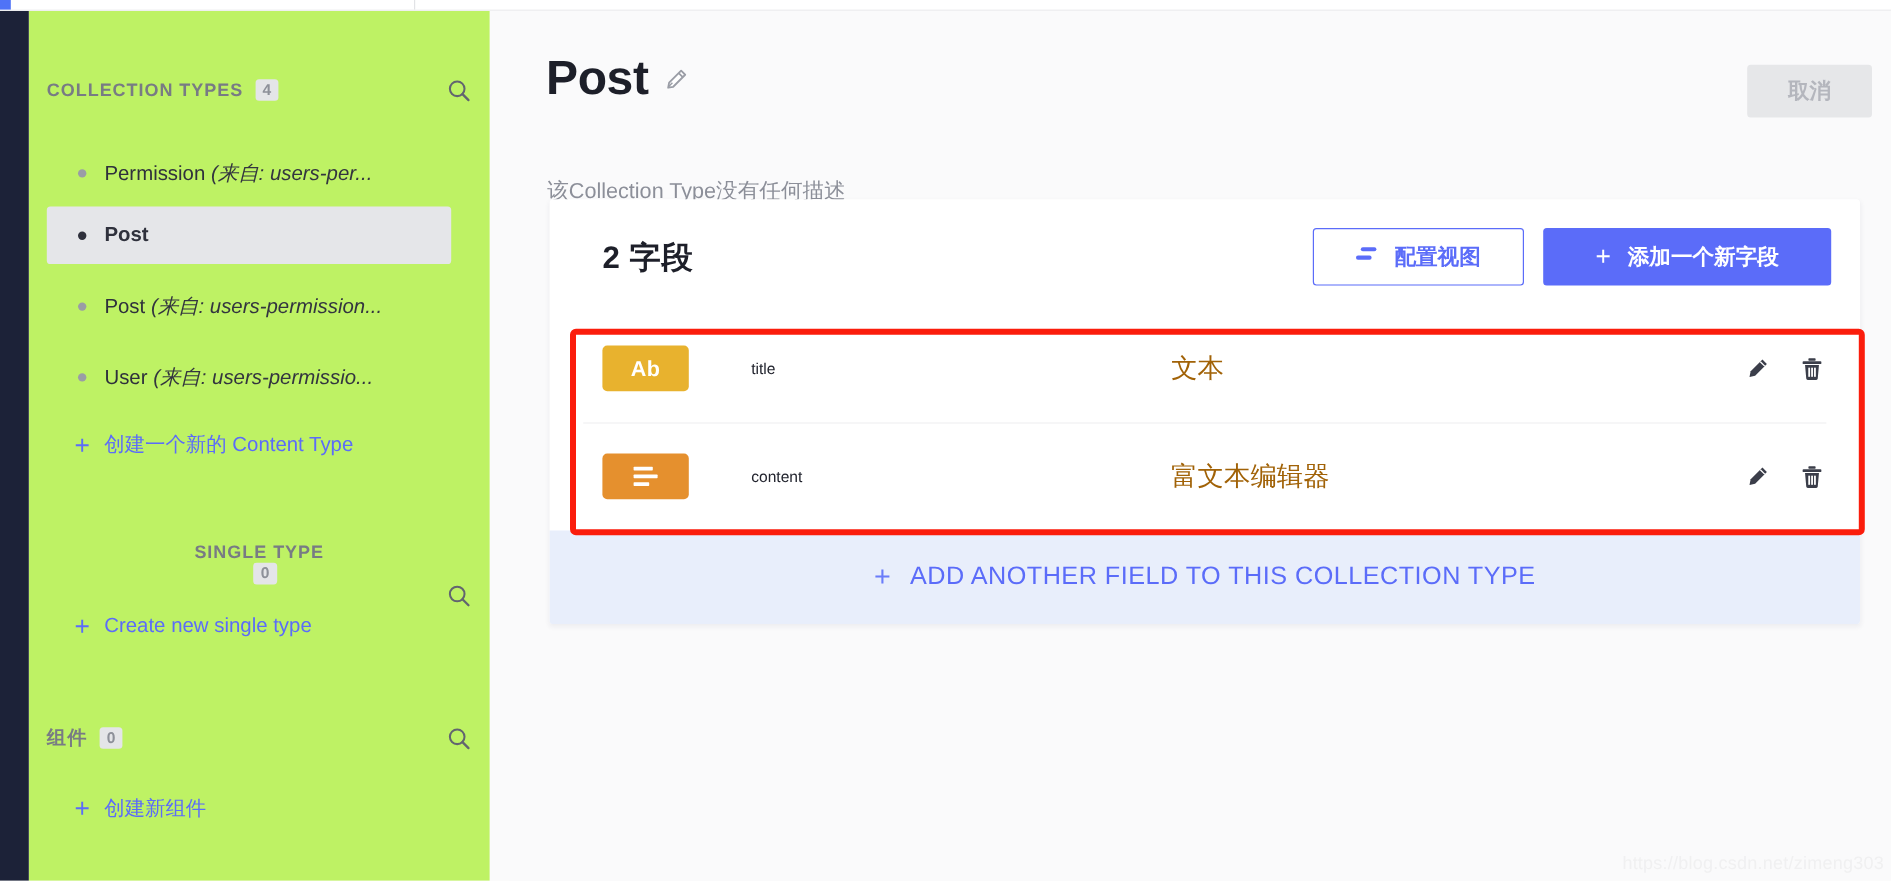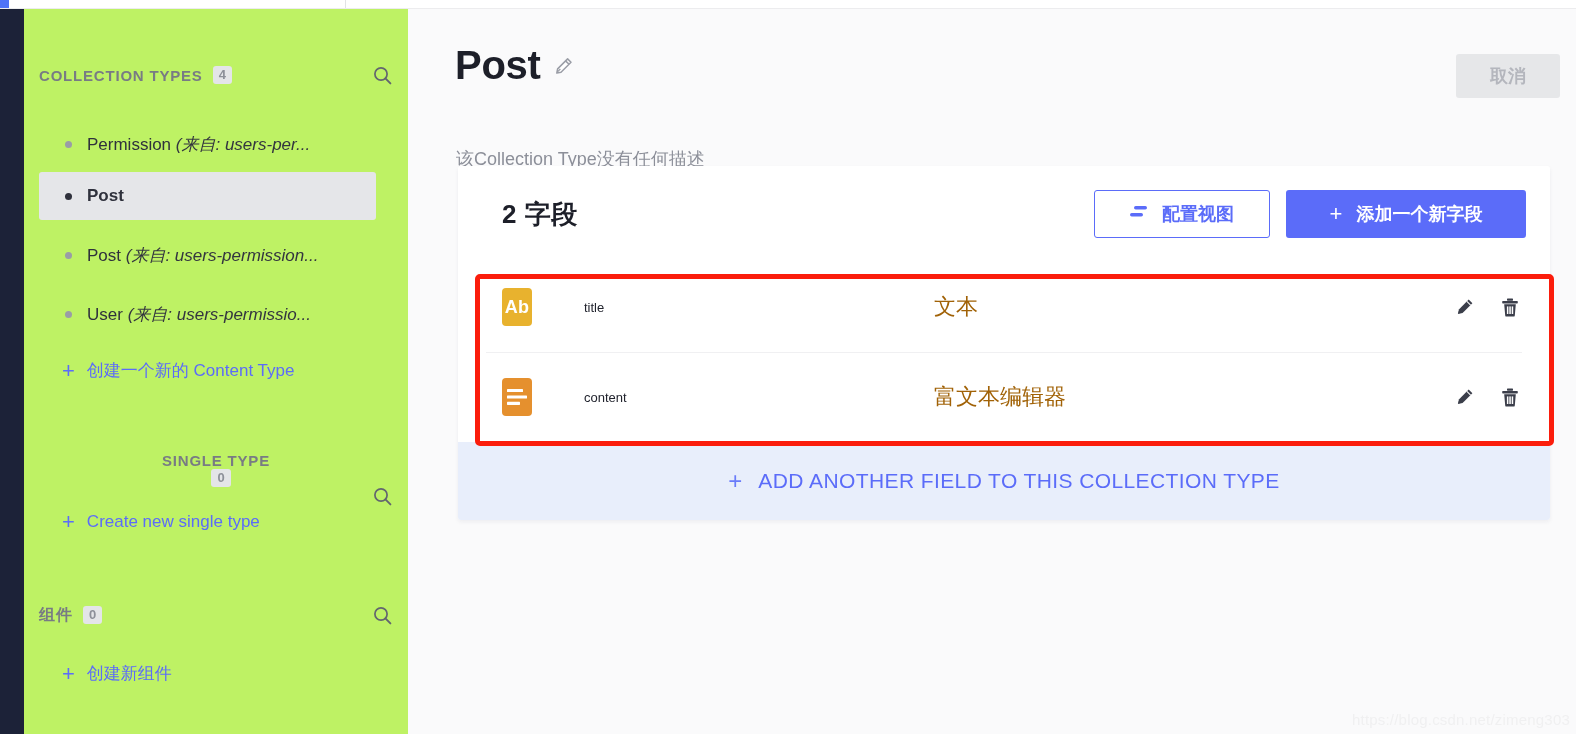--- a/index.html
+++ b/index.html
@@ -307,21 +307,21 @@
     position: relative;
   }
   .field-row + .field-row::before {
     content: "";
     position: absolute;
     top: 0; left: 28px; right: 28px;
     height: 1px;
     background: #f0f0f2;
   }
   .field-icon {
-    width: 30px; height: 38px;
+    width: 72px; height: 38px;
     border-radius: 4px;
     display: flex;
     align-items: center;
     justify-content: center;
     flex: none;
     color: #ffffff;
     font-size: 18px;
     font-weight: bold;
     letter-spacing: 0.3px;
   }

